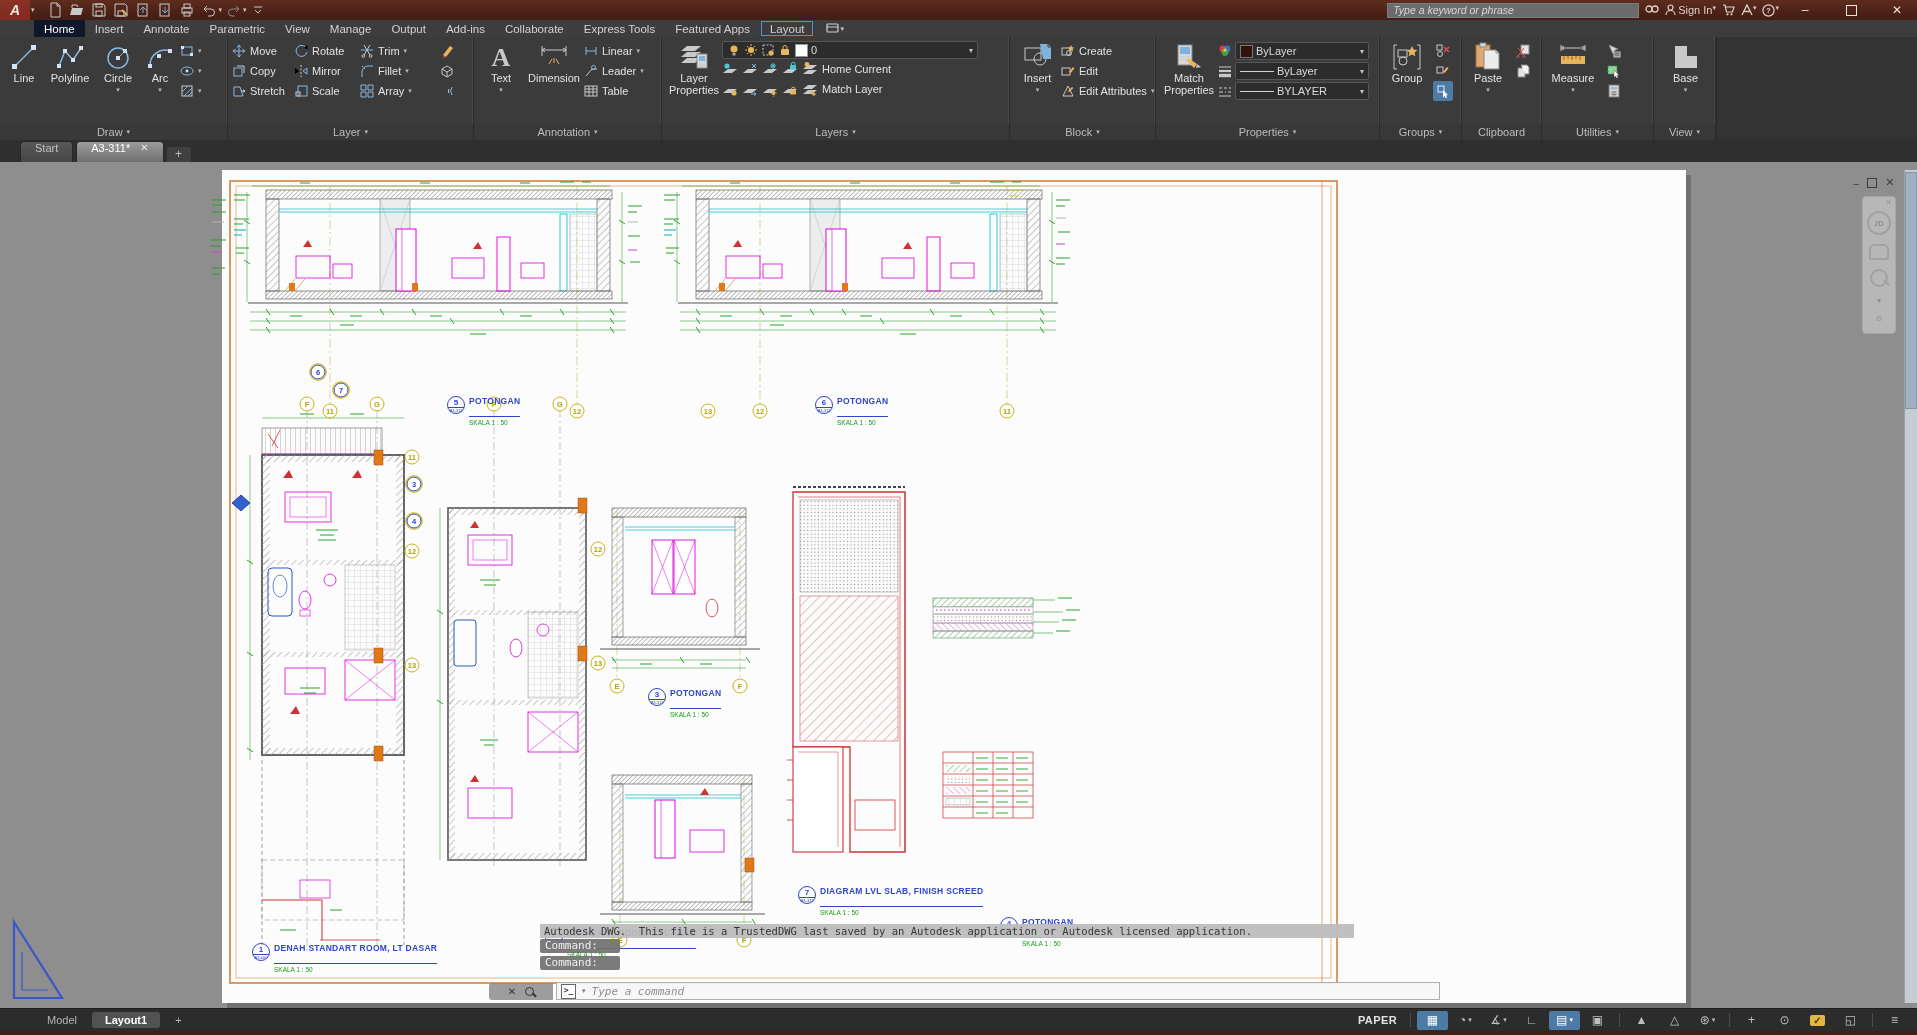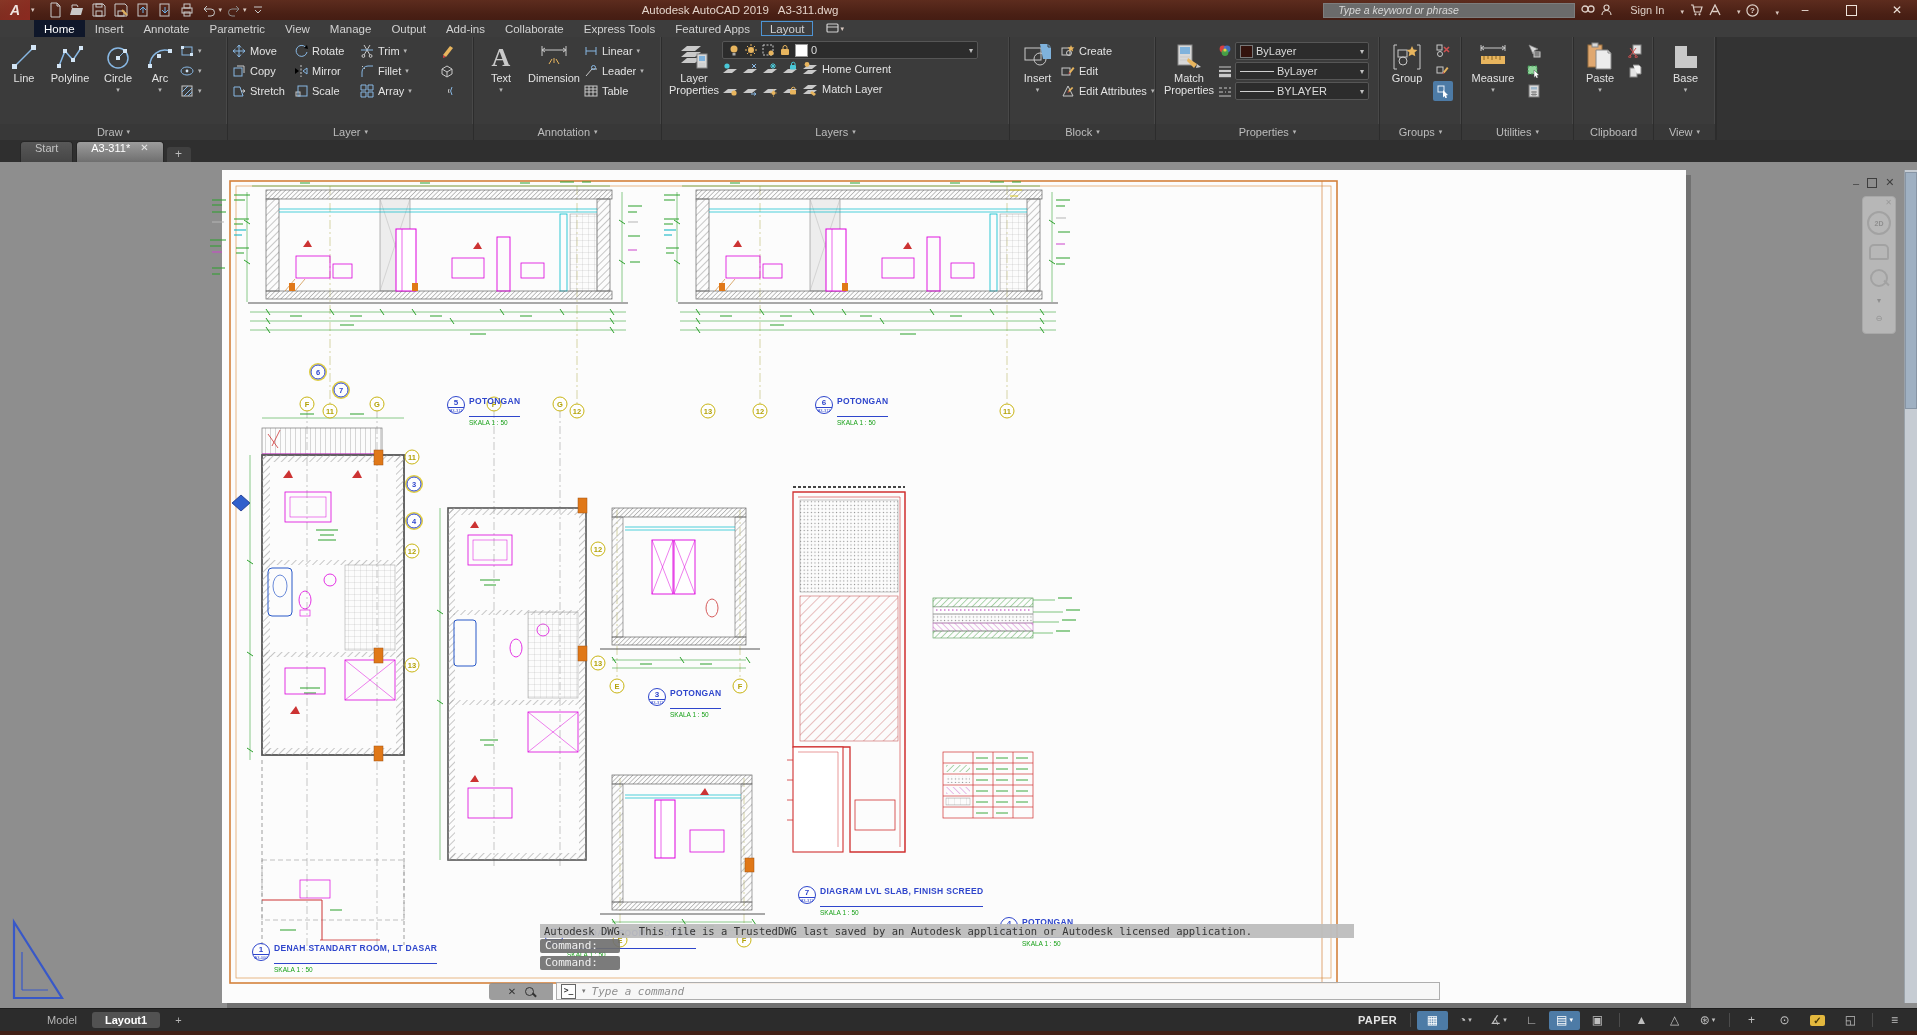--- a/index.html
+++ b/index.html
@@ -11,22 +11,22 @@
   .alogo{width:30px;height:20px;background:linear-gradient(135deg,#c8473366,#8c2a20);
     display:flex;align-items:center;justify-content:center;color:#efe4e0;font-weight:bold;font-style:italic;font-size:14px}
   .alogo-car{color:#d8c5be;font-size:7px;margin:0 4px 0 1px}
   #qat{display:flex;align-items:center;gap:1px;margin-left:6px}
   .qbtn{width:21px;height:18px;display:flex;align-items:center;justify-content:center}
   .qcar{font-size:7px;color:#d8c8c0;margin-left:-2px}
   #tb-title{position:absolute;left:540px;top:0;width:400px;height:20px;line-height:20px;text-align:center;
     color:#e3d3ca;font-size:11.5px;white-space:pre}
   #tb-right{position:absolute;right:0;top:0;height:20px;display:flex;align-items:center;gap:6px}
   #searchbox{width:252px;height:15px;background:#6b6b6b;border:1px solid #7d7d7d;color:#d8d8d8;
-    font-size:10.5px;font-style:italic;display:flex;align-items:center;padding:0 14px;box-sizing:border-box}
-  .tbi{color:#ddd0c8;font-size:11px;display:flex;align-items:flex-end;gap:18px}
+    font-size:10.5px;font-style:italic;display:flex;align-items:center;padding:0 5px;box-sizing:border-box}
+  .tbi{color:#ddd0c8;font-size:11px;display:flex;align-items:flex-start;gap:2px}
   .winbtn{width:40px;height:20px;display:flex;align-items:center;justify-content:center;color:#eee2da;font-size:12px}
   .winbox{width:9px;height:9px;border:1px solid #eee2da;display:inline-block}
   
   #tabrow{position:absolute;left:0;top:20px;width:1917px;height:17px;background:#3d3d3d;display:flex;
     align-items:stretch;padding-left:34px;box-sizing:border-box;z-index:39}
   .rtab{padding:0 10px;font-size:11.5px;color:#d2d2d2;display:flex;align-items:center;white-space:nowrap}
   .rtab.act{background:#0f172a;color:#fff}
   .rtab.boxed{outline:1px solid #4e94d4;outline-offset:-2px}
   .rext{display:flex;align-items:center;gap:3px;margin-left:12px;color:#d2d2d2}
   
@@ -190,21 +190,20 @@
           </svg>
         </span>
         <span class="qcar">▾</span>
         <span class="qbtn">
           <svg width="16" height="16" viewBox="0 0 16 16">
             <path d="M4 5 h8" class="gl"></path>
             <path d="M5 8 l3 3 3-3" class="gl"></path>
           </svg>
         </span>
       </div>
-    <div id="tb-title">Autodesk AutoCAD 2019   A3-311.dwg</div>
     <div id="tb-right">
       <div id="searchbox">
         <span>Type a keyword or phrase</span>
       </div>
       <span class="tbi">
         <svg width="14" height="12" viewBox="0 0 14 12">
             <circle cx="4" cy="5" r="3" fill="none" stroke="#ddd0c8" stroke-width="1.3"></circle>
             <circle cx="10" cy="5" r="3" fill="none" stroke="#ddd0c8" stroke-width="1.3"></circle>
             <path d="M6.5 4.5h1" stroke="#ddd0c8"></path>
           </svg>
@@ -717,60 +716,20 @@
               </svg>
             </div>
         </div>
       </div>
       <div class="plabel">
           <span>Groups</span>
           <span class="cd">▾</span>
         </div>
     </div>
 
-    <div class="rpanel" style="width:112px">
-      <div class="pc">
-        <div class="bb" style="width:54px">
-          <svg class="ic30" viewBox="0 0 30 30">
-              <path class="gl" d="M3 6 h24 M3 3 v6 M27 3 v6 M3 6 l3-2 M3 6 l3 2 M27 6 l-3-2 M27 6 l-3 2"></path>
-              <rect class="yf" x="3" y="14" width="24" height="8"></rect>
-              <path d="M6 14 v4 M10 14 v3 M14 14 v4 M18 14 v3 M22 14 v4" stroke="#8a6420" stroke-width="1"></path>
-            </svg>
-          <span>Measure</span>
-            <span class="cd">▾</span>
-        </div>
-        <div class="scol" style="width:28px;align-items:center">
-          <div class="sr">
-              <svg class="i14" viewBox="0 0 14 14">
-                <path d="M2 1 l4 9 1.5-3.5 L11 5 z" fill="#d8d8d8" stroke="#888" stroke-width=".7"></path>
-                <rect class="gl" x="7" y="8" width="6" height="5"></rect>
-                <path class="gl" d="M7 10 h6 M7 12 h6"></path>
-              </svg>
-            </div>
-          <div class="sr">
-              <svg class="i14" viewBox="0 0 14 14">
-                <rect x="1" y="2" width="9" height="8" fill="#8fd49a" stroke="#3f8f4f" stroke-dasharray="2 1.5"></rect>
-                <path d="M7 6 l5 5 -2 .5 1 2 -1.5.8 -1-2.2 -1.5 1.4 z" fill="#fff" stroke="#555" stroke-width=".5"></path>
-              </svg>
-            </div>
-          <div class="sr">
-              <svg class="i14" viewBox="0 0 14 14">
-                <rect x="2" y="1" width="10" height="12" fill="#d8d8d8" stroke="#777"></rect>
-                <rect x="4" y="3" width="6" height="2.5" fill="#9fb8cc"></rect>
-                <path d="M4 8 h6 M4 10.5 h6 M6 7 v5 M8 7 v5" stroke="#777" stroke-width=".8"></path>
-              </svg>
-            </div>
-        </div>
-      </div>
-      <div class="plabel">
-          <span>Utilities</span>
-          <span class="cd">▾</span>
-        </div>
-    </div>
-
     <div class="rpanel" style="width:80px">
       <div class="pc">
         <div class="bb" style="width:44px">
           <svg class="ic30" viewBox="0 0 30 30">
               <rect x="3" y="3" width="14" height="22" fill="#e0a870" stroke="#9a7040"></rect>
               <rect x="7" y="1" width="6" height="4" fill="#d8d8d8" stroke="#888"></rect>
               <path d="M11 8 h12 l3 3 v16 h-15 z" fill="#ececec" stroke="#888"></path>
               <path d="M23 8 v3 h3" fill="none" stroke="#888"></path>
             </svg>
           <span>Paste</span>
@@ -788,20 +747,60 @@
           <div class="sr">
               <svg class="i14" viewBox="0 0 14 14">
                 <rect x="2" y="4" width="7" height="9" fill="#e4e4e4" stroke="#888"></rect>
                 <path d="M5 1 h6 l2 2 v7 h-4" fill="#f4f4f4" stroke="#888"></path>
               </svg>
             </div>
         </div>
       </div>
       <div class="plabel">
           <span>Clipboard</span>
+        </div>
+    </div>
+
+    <div class="rpanel" style="width:112px">
+      <div class="pc">
+        <div class="bb" style="width:54px">
+          <svg class="ic30" viewBox="0 0 30 30">
+              <path class="gl" d="M3 6 h24 M3 3 v6 M27 3 v6 M3 6 l3-2 M3 6 l3 2 M27 6 l-3-2 M27 6 l-3 2"></path>
+              <rect class="yf" x="3" y="14" width="24" height="8"></rect>
+              <path d="M6 14 v4 M10 14 v3 M14 14 v4 M18 14 v3 M22 14 v4" stroke="#8a6420" stroke-width="1"></path>
+            </svg>
+          <span>Measure</span>
+            <span class="cd">▾</span>
+        </div>
+        <div class="scol" style="width:28px;align-items:center">
+          <div class="sr">
+              <svg class="i14" viewBox="0 0 14 14">
+                <path d="M2 1 l4 9 1.5-3.5 L11 5 z" fill="#d8d8d8" stroke="#888" stroke-width=".7"></path>
+                <rect class="gl" x="7" y="8" width="6" height="5"></rect>
+                <path class="gl" d="M7 10 h6 M7 12 h6"></path>
+              </svg>
+            </div>
+          <div class="sr">
+              <svg class="i14" viewBox="0 0 14 14">
+                <rect x="1" y="2" width="9" height="8" fill="#8fd49a" stroke="#3f8f4f" stroke-dasharray="2 1.5"></rect>
+                <path d="M7 6 l5 5 -2 .5 1 2 -1.5.8 -1-2.2 -1.5 1.4 z" fill="#fff" stroke="#555" stroke-width=".5"></path>
+              </svg>
+            </div>
+          <div class="sr">
+              <svg class="i14" viewBox="0 0 14 14">
+                <rect x="2" y="1" width="10" height="12" fill="#d8d8d8" stroke="#777"></rect>
+                <rect x="4" y="3" width="6" height="2.5" fill="#9fb8cc"></rect>
+                <path d="M4 8 h6 M4 10.5 h6 M6 7 v5 M8 7 v5" stroke="#777" stroke-width=".8"></path>
+              </svg>
+            </div>
+        </div>
+      </div>
+      <div class="plabel">
+          <span>Utilities</span>
+          <span class="cd">▾</span>
         </div>
     </div>
 
     <div class="rpanel" style="width:62px">
       <div class="pc" style="justify-content:center">
         <div class="bb" style="width:50px">
           <svg class="ic30" viewBox="0 0 30 30">
               <path d="M4 4 h12 v10 h10 v12 H4 z" fill="#c9c9c9"></path>
             </svg>
           <span>Base</span>

